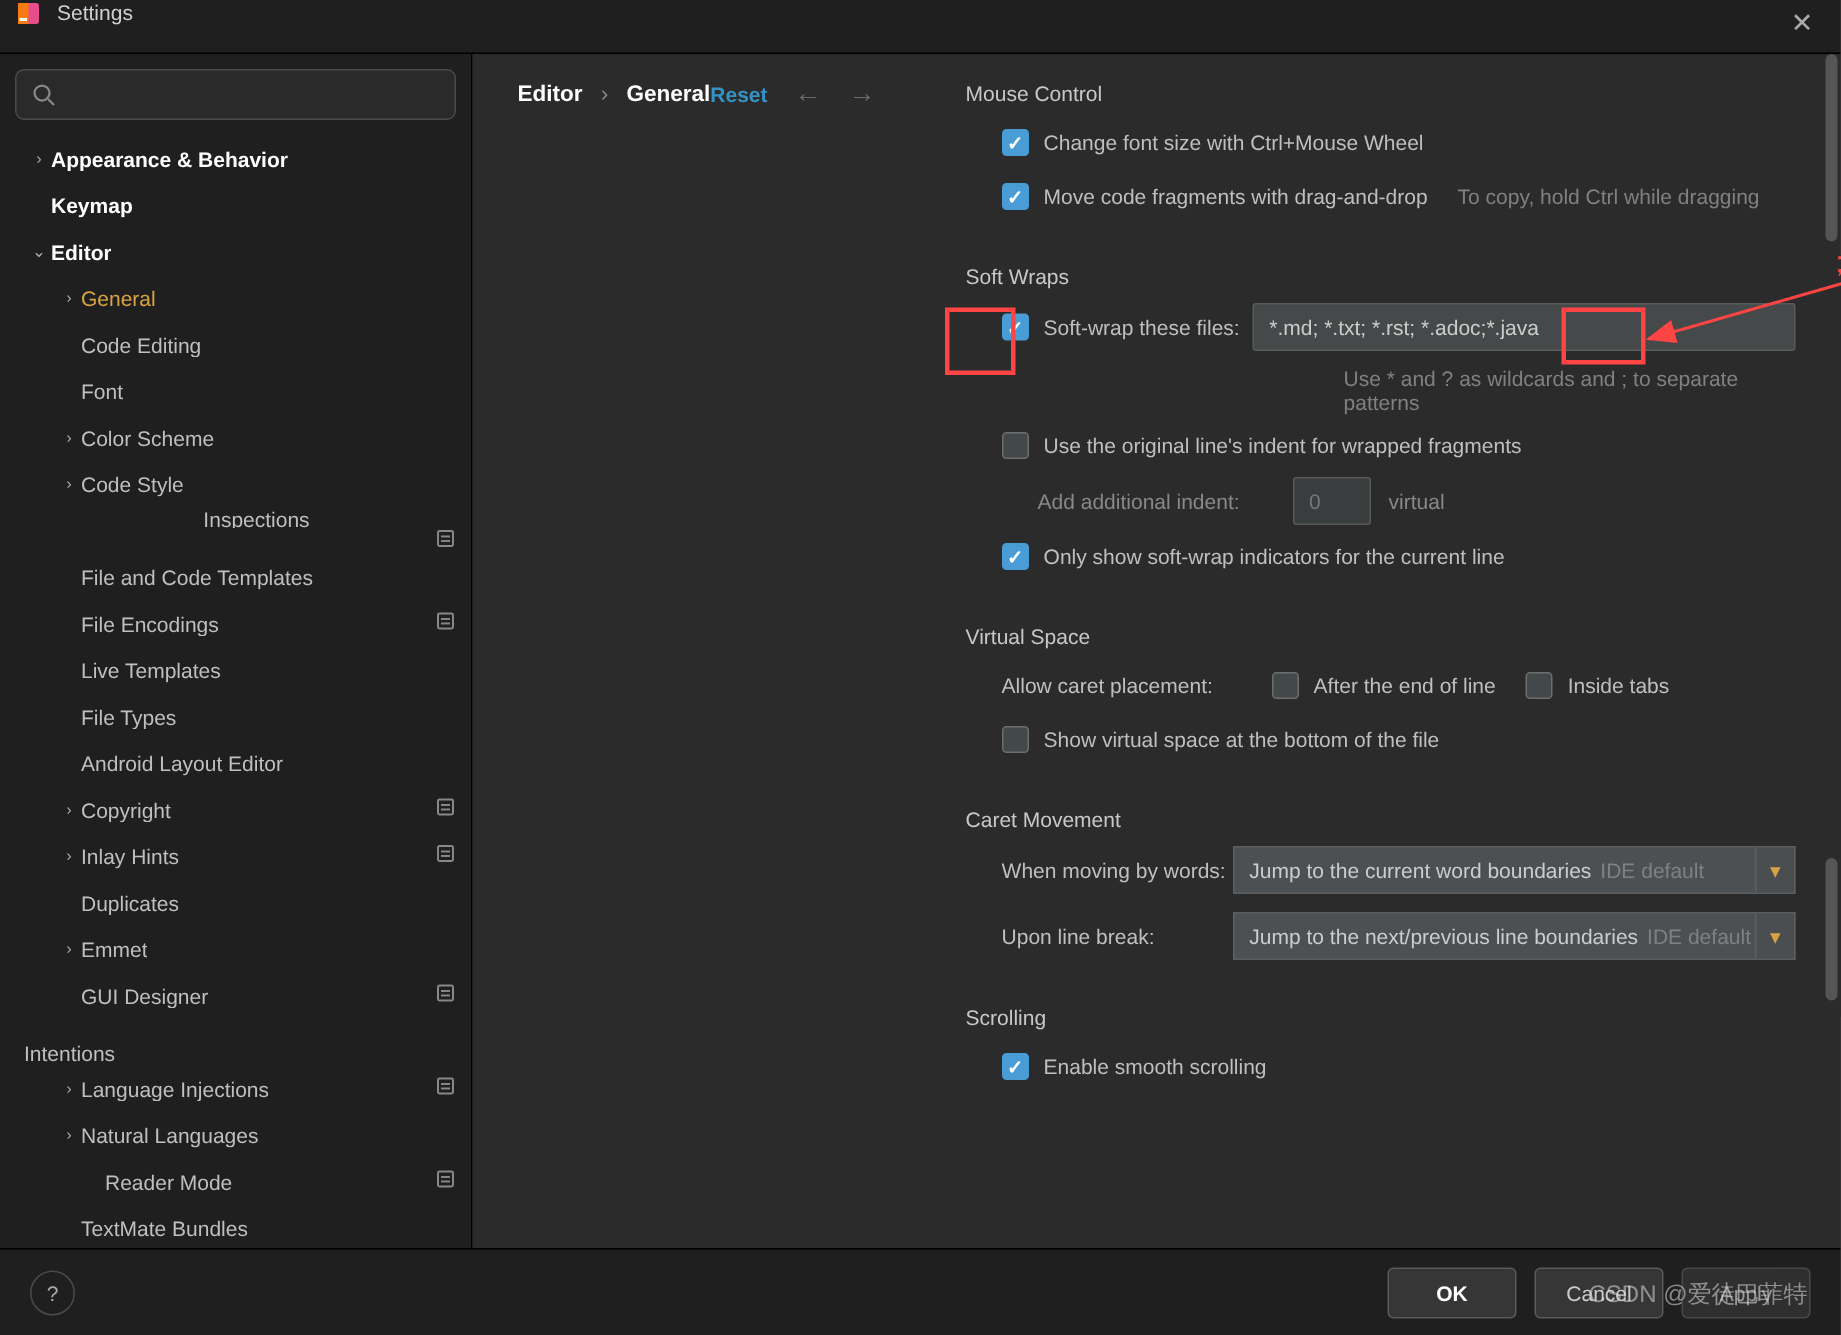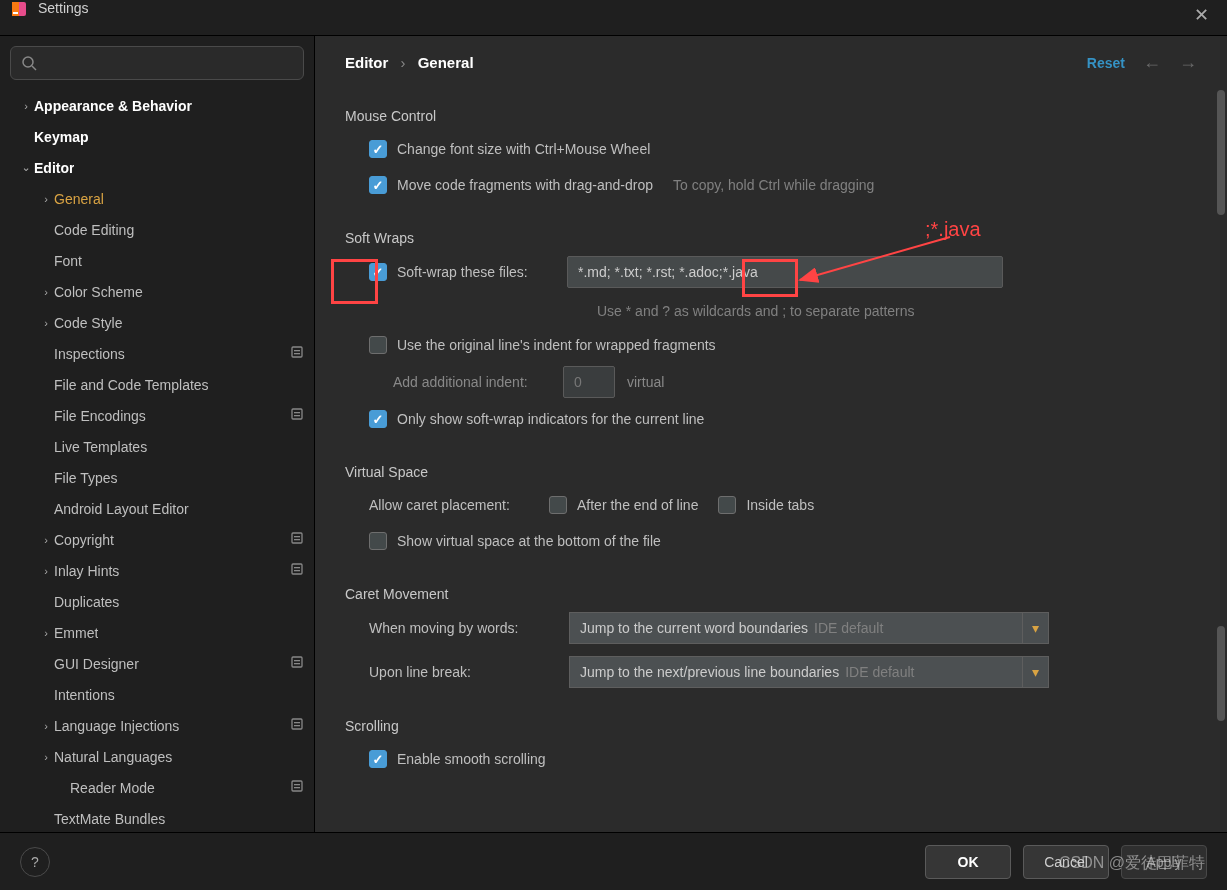--- a/index.html
+++ b/index.html
@@ -31,21 +31,21 @@
   .sidebar{width:315px;background:var(--bg-darker);display:flex;flex-direction:column;border-right:1px solid #000}
   .search{margin:10px;height:34px;border:1px solid var(--border);border-radius:6px;background:#2a2a2a;display:flex;align-items:center;padding:0 10px}
   .search svg{flex:none}
   .tree{flex:1;overflow-y:auto;padding-bottom:8px}
   .tree-item{display:flex;align-items:center;height:31px;padding:0 10px 0 0;cursor:pointer;color:var(--text);position:relative}
   .tree-item .label{white-space:nowrap;overflow:hidden;text-overflow:ellipsis}
   .tree-item .chev{width:16px;display:inline-flex;justify-content:center;align-items:center;color:#aaa;font-size:11px}
   .tree-item.bold .label{color:#fff;font-weight:600}
   .tree-item.selected .label{color:var(--accent)}
   .tree-item .modified{margin-left:auto;color:#888}
-  .content{flex:1;background:var(--panel);position:relative;display:flex;flex-direction:column;overflow:hidden}
+  .content{flex:1;background:var(--panel);position:relative;display:flex;overflow:hidden}
   .content-header{height:54px;display:flex;align-items:center;padding:0 30px;border-bottom:1px solid transparent}
   .breadcrumb{color:#fff;font-size:15px;font-weight:600}
   .breadcrumb .sep{color:#888;margin:0 8px;font-weight:normal}
   .breadcrumb .cur{color:#fff}
   .header-actions{margin-left:auto;display:flex;align-items:center;gap:18px}
   .reset{color:var(--link);font-size:14px;cursor:pointer;font-weight:600}
   .nav-arrow{color:#6a6a6a;font-size:18px;cursor:default}
   .content-body{flex:1;overflow-y:auto;padding:0 30px 20px 30px;position:relative}
   .section-title{color:#c8c8c8;font-size:14px;margin:18px 0 10px 0}
   .row{display:flex;align-items:center;margin:6px 0;min-height:30px}
@@ -130,21 +130,21 @@
             <span class="label">Font</span>
           </div>
           <div class="tree-item" style="padding-left: 38px;">
             <span class="chev">›</span>
             <span class="label">Color Scheme</span>
           </div>
           <div class="tree-item" style="padding-left: 38px;">
             <span class="chev">›</span>
             <span class="label">Code Style</span>
           </div>
-          <div class="tree-item" style="padding-left: 38px;">
+          <div class="tree-item" style="padding-left: 38px; flex-direction: column;">
             <span class="chev"></span>
             <span class="label">Inspections</span>
             <span class="modified"><svg class="icon-modified" viewBox="0 0 14 14">
                 <rect x="2" y="2" width="10" height="10" rx="1" fill="none" stroke="#888" stroke-width="1.3"></rect>
                 <rect x="4" y="5" width="6" height="1.3" fill="#888"></rect>
                 <rect x="4" y="8" width="6" height="1.3" fill="#888"></rect>
               </svg></span>
           </div>
           <div class="tree-item" style="padding-left: 38px;">
             <span class="chev"></span>
@@ -199,21 +199,21 @@
           </div>
           <div class="tree-item" style="padding-left: 38px;">
             <span class="chev"></span>
             <span class="label">GUI Designer</span>
             <span class="modified"><svg class="icon-modified" viewBox="0 0 14 14">
                 <rect x="2" y="2" width="10" height="10" rx="1" fill="none" stroke="#888" stroke-width="1.3"></rect>
                 <rect x="4" y="5" width="6" height="1.3" fill="#888"></rect>
                 <rect x="4" y="8" width="6" height="1.3" fill="#888"></rect>
               </svg></span>
           </div>
-          <div class="tree-item" style="padding-left: 38px;">
+          <div class="tree-item" style=" align-items: flex-end;">
             <span class="chev"></span>
             <span class="label">Intentions</span>
           </div>
           <div class="tree-item" style="padding-left: 38px;">
             <span class="chev">›</span>
             <span class="label">Language Injections</span>
             <span class="modified"><svg class="icon-modified" viewBox="0 0 14 14">
                 <rect x="2" y="2" width="10" height="10" rx="1" fill="none" stroke="#888" stroke-width="1.3"></rect>
                 <rect x="4" y="5" width="6" height="1.3" fill="#888"></rect>
                 <rect x="4" y="8" width="6" height="1.3" fill="#888"></rect>

